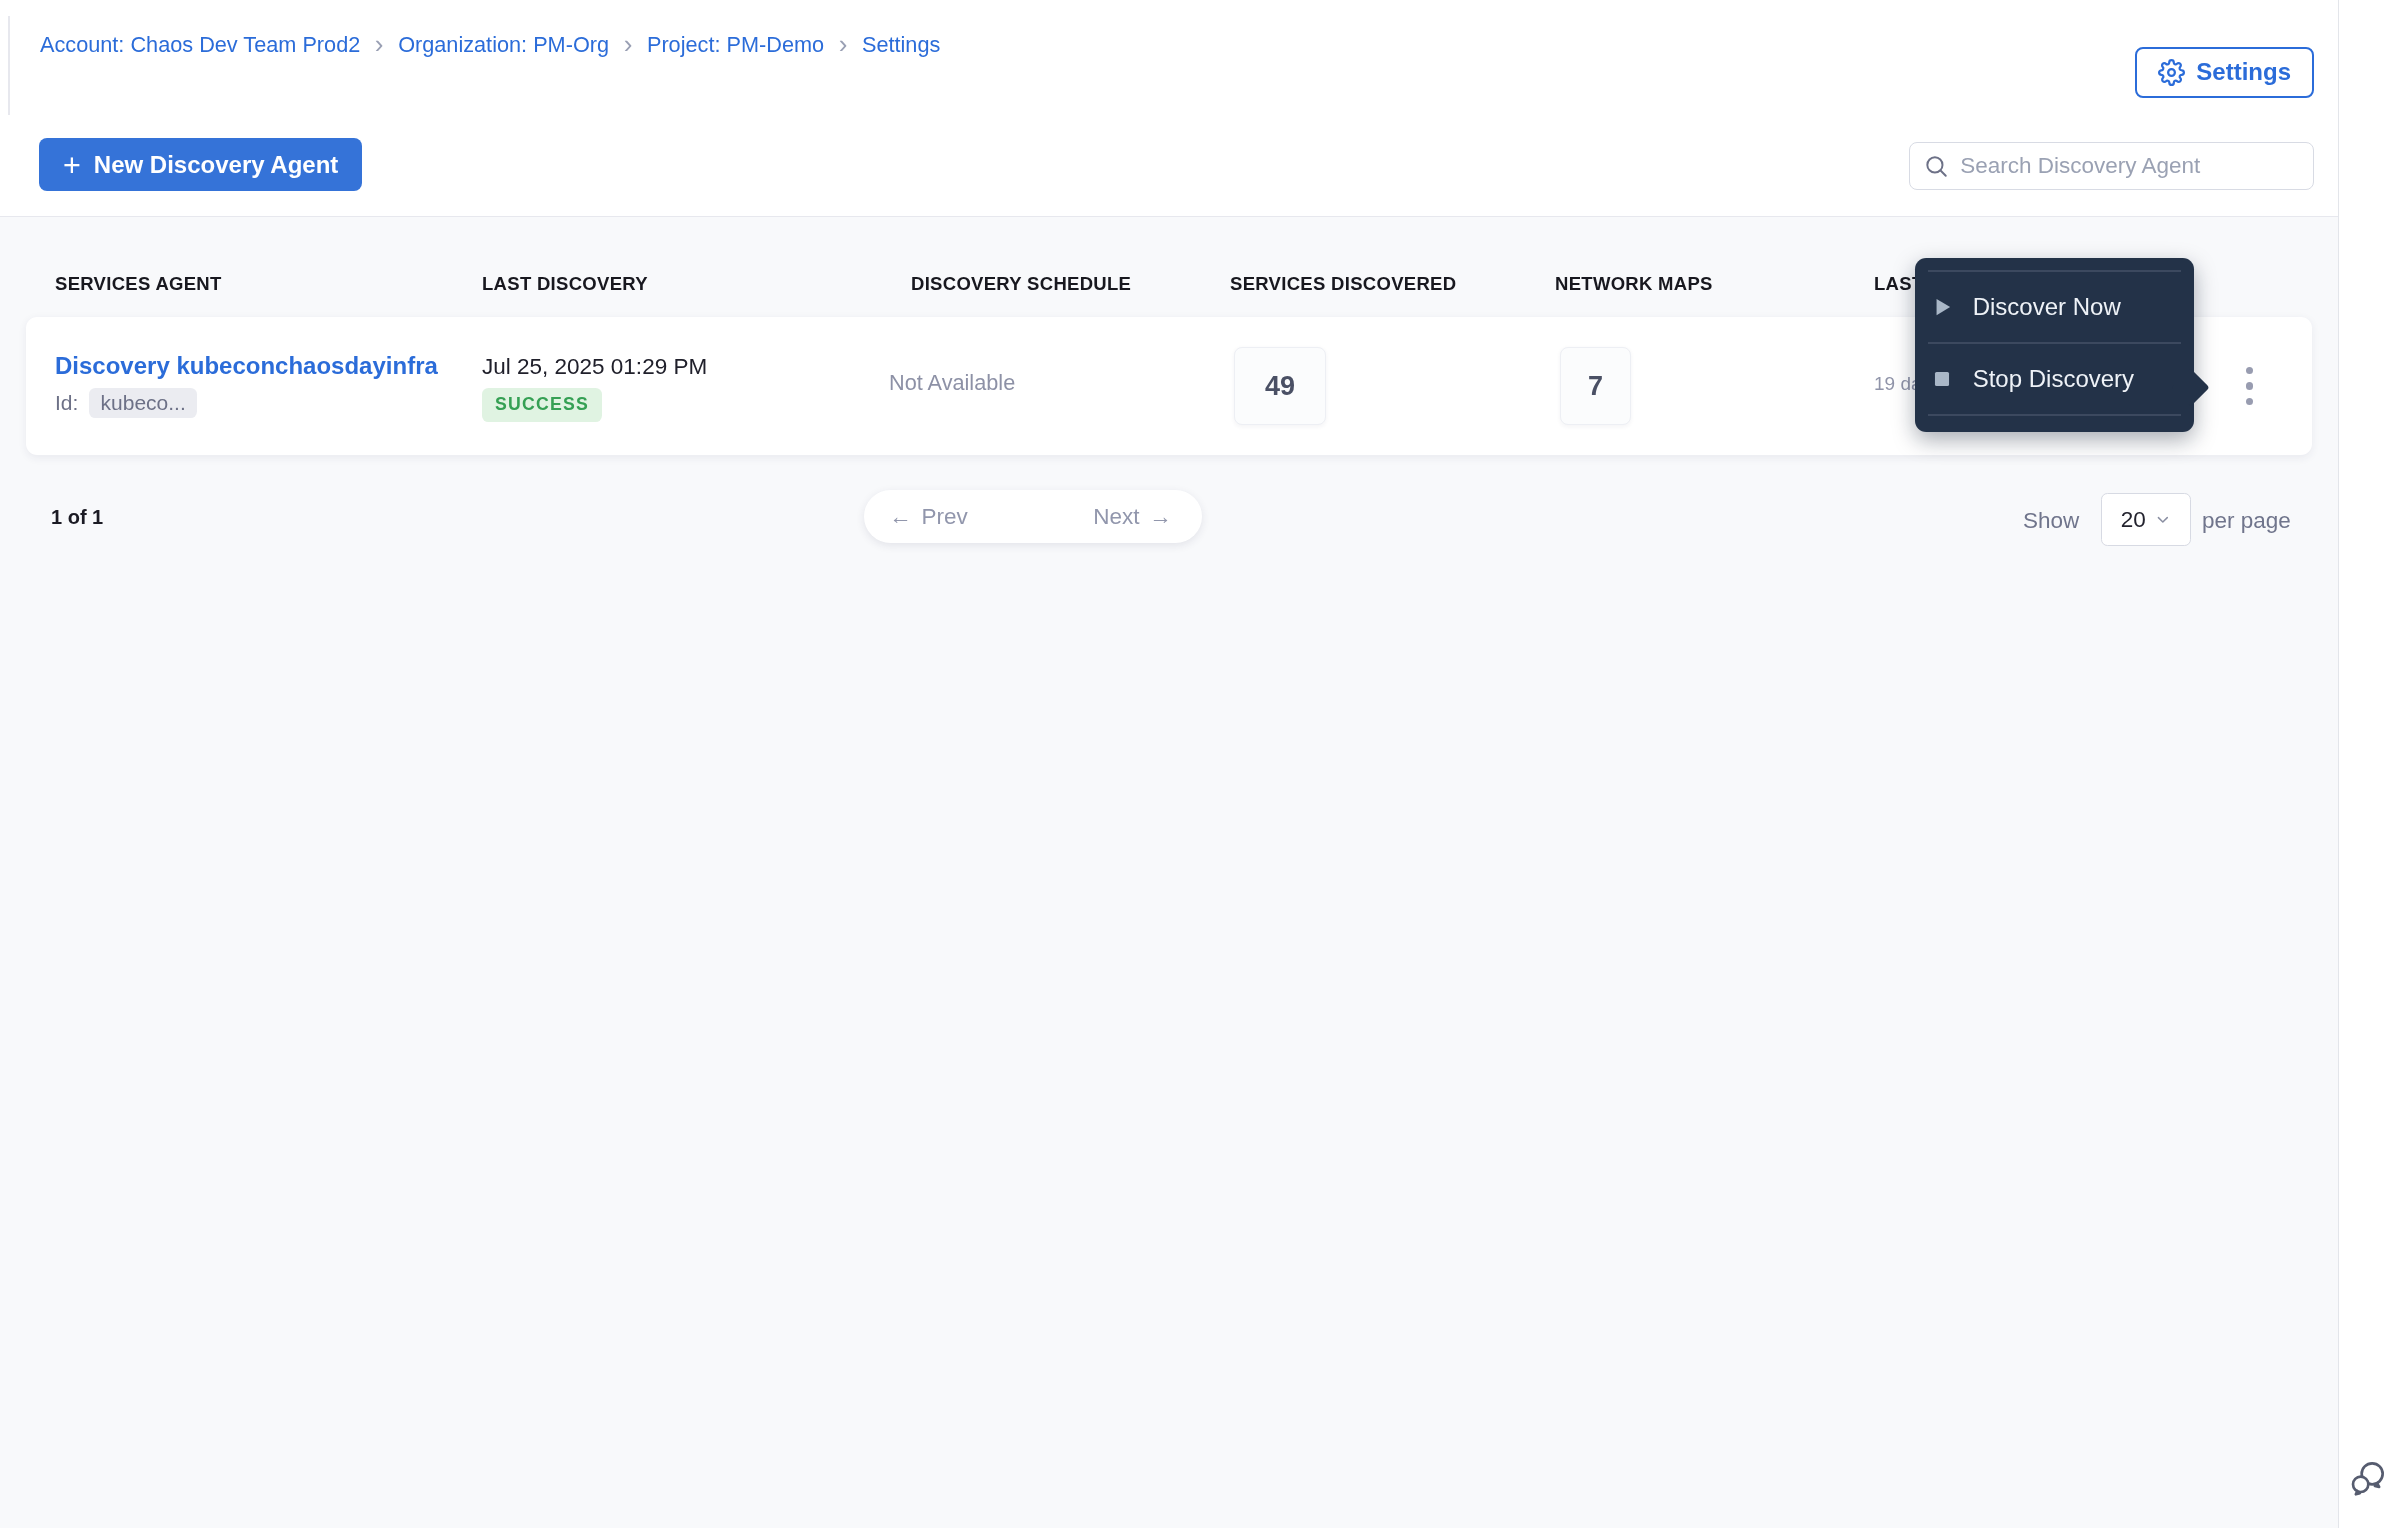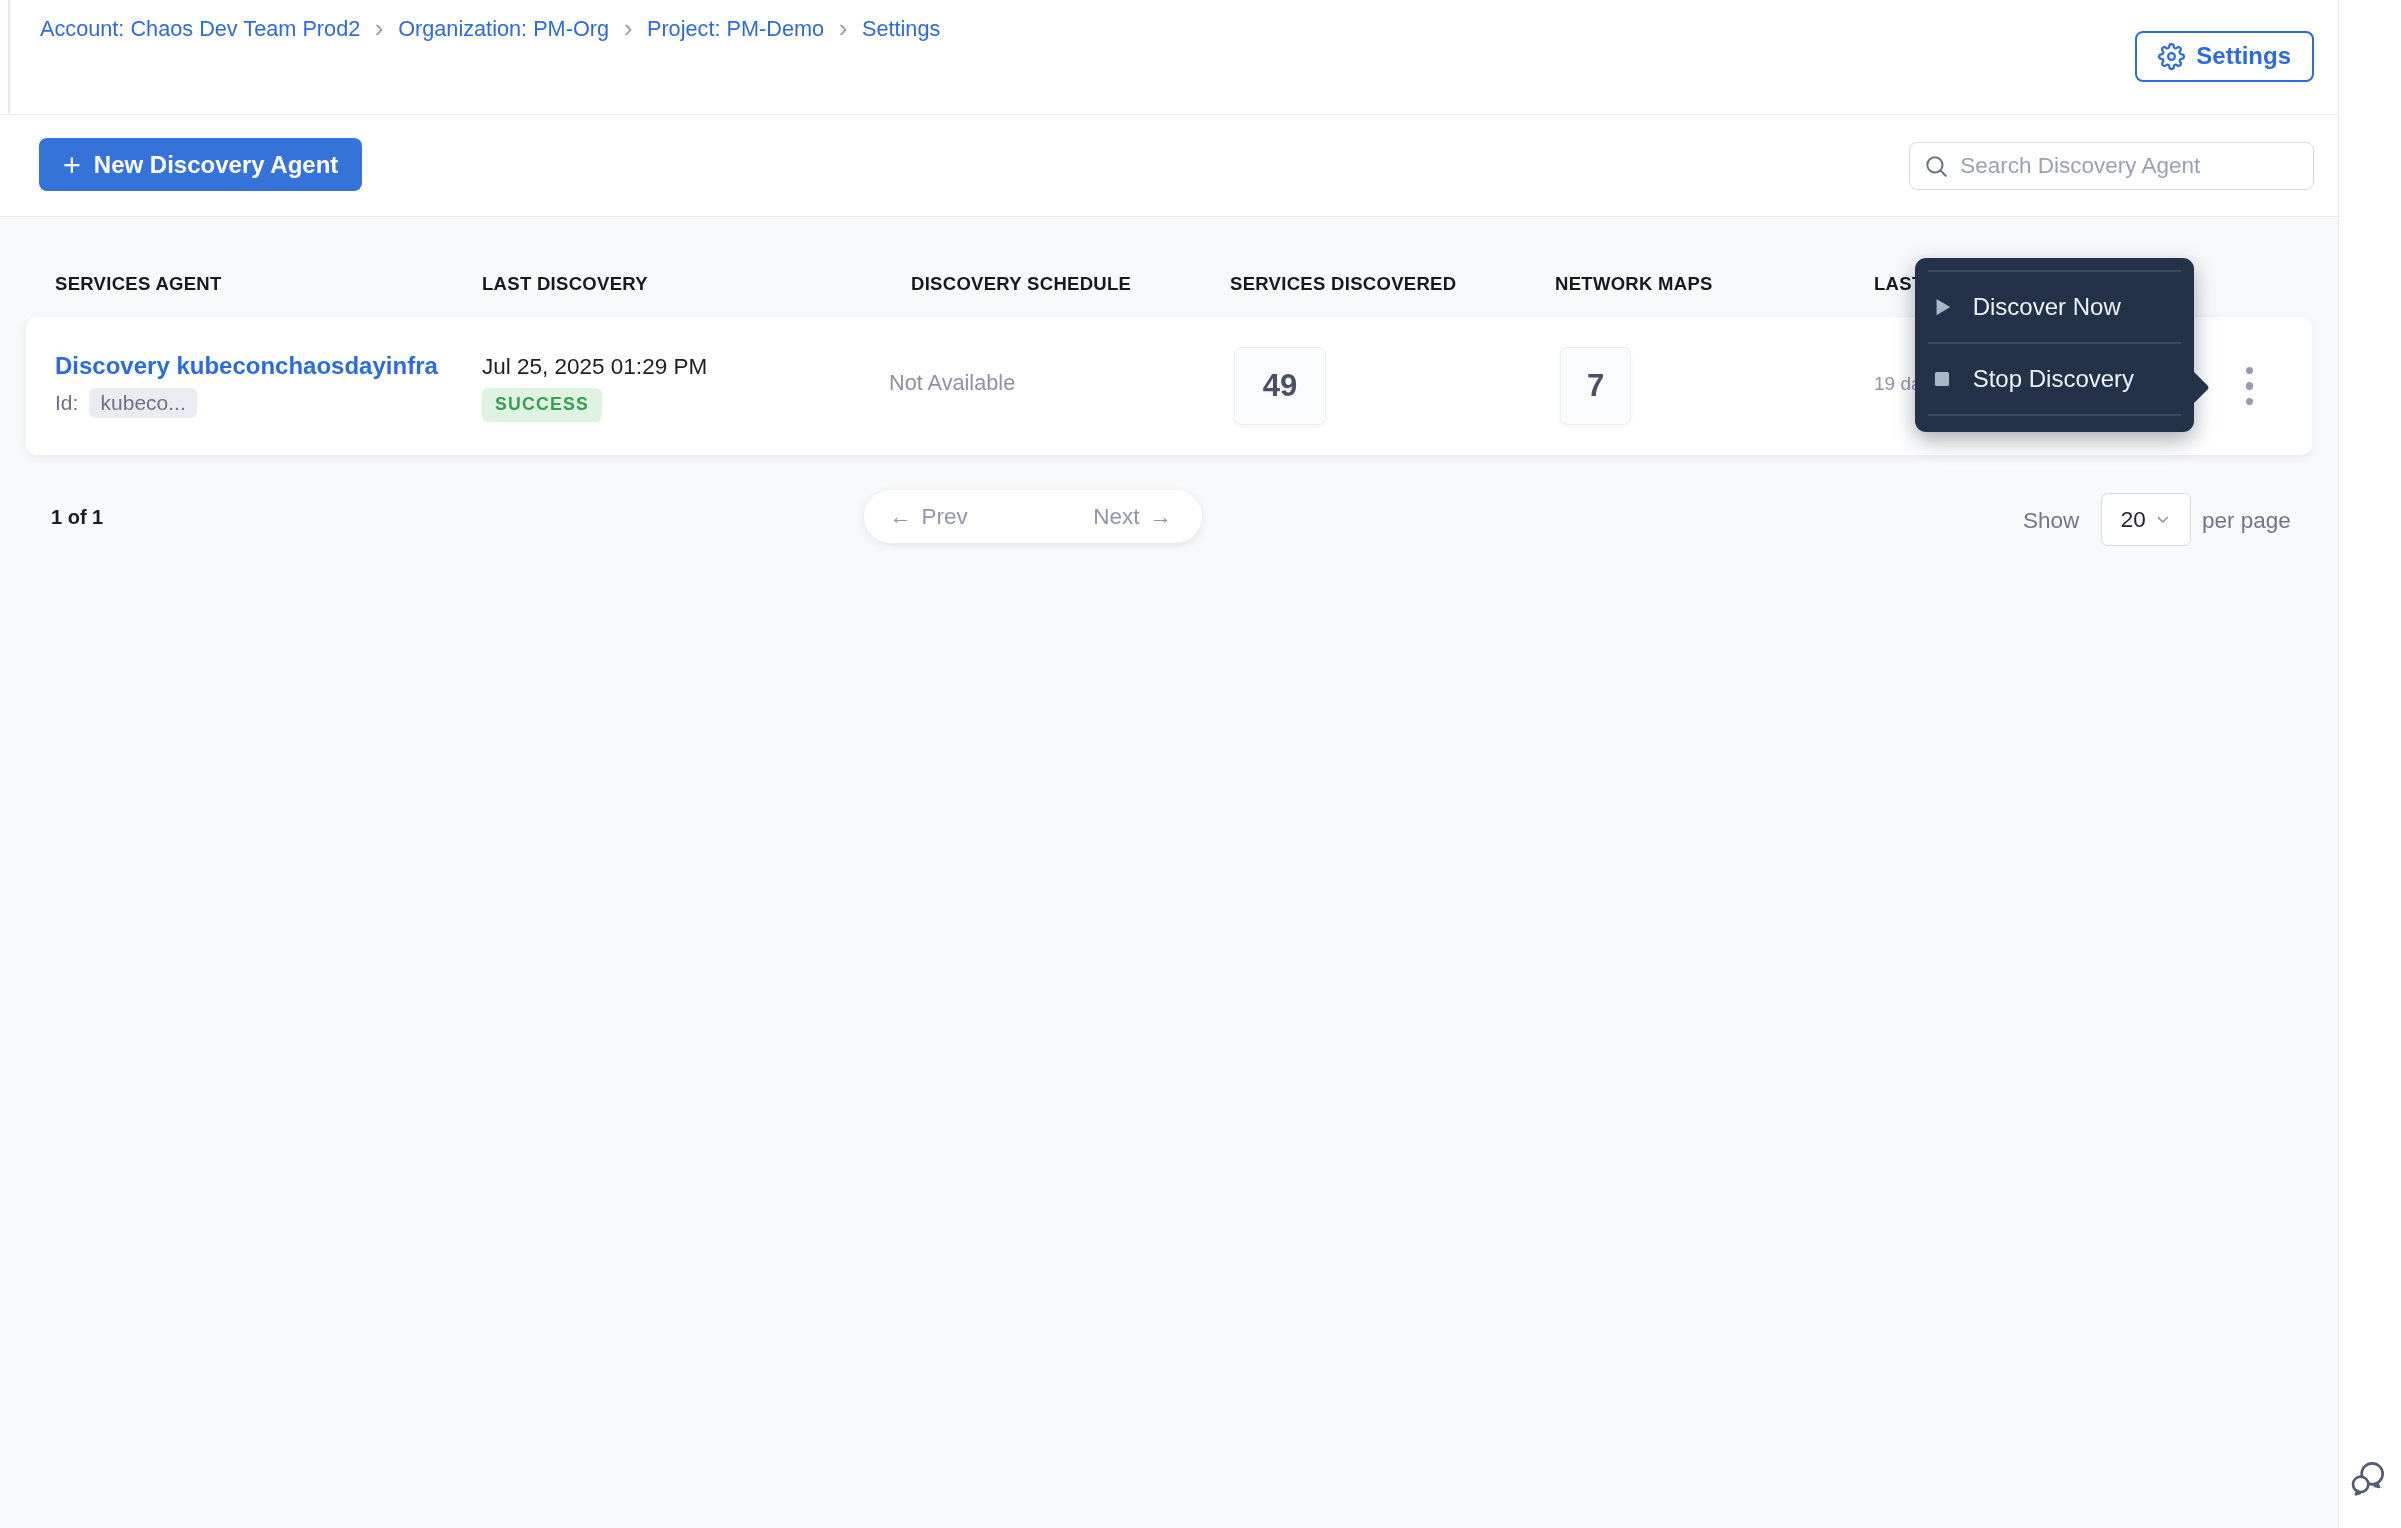--- a/index.html
+++ b/index.html
@@ -3,21 +3,21 @@
 <meta charset="utf-8">
 <style>
   * { margin:0; padding:0; box-sizing:border-box; }
   html,body { width:2401px; height:1528px; overflow:hidden; background:#ffffff;
               font-family:"Liberation Sans","DejaVu Sans",sans-serif; }
 
   .main { position:absolute; left:0; top:0; width:2339px; height:1528px;
           background:#ffffff; border-right:1.6px solid #e3e5ea; }
 
   
-  .top-band { position:absolute; left:0; top:0; width:100%; height:115px;
+  .top-band { position:absolute; left:0; top:16px; width:100%; height:115px;
               background:#fff; border-bottom:1.6px solid #e7e8ee; }
   .nav-edge { position:absolute; left:8px; top:0; width:1.6px; height:113px; background:#e7e8ee; }
   .breadcrumb { position:absolute; left:40px; top:16px; display:flex; align-items:center; gap:13px;
                 font-size:21.7px; }
   .breadcrumb a { color:#2b6cd9; text-decoration:none; cursor:pointer; }
   .bc-sep { color:#9aa0b4; font-size:26px; line-height:21.7px; padding:0 1.6px; }
   .page-title { position:absolute; left:39px; top:47px; font-size:32px; font-weight:700; color:#17171f; }
   .settings-btn { position:absolute; right:24px; top:30.5px; height:51px; padding:0 21px;
                   display:flex; align-items:center; gap:11.2px; background:#fff;
                   border:2.4px solid #2b6cd9; border-radius:8px; color:#2b6cd9;
@@ -52,21 +52,21 @@
   .id-line { position:absolute; left:29px; top:71px; font-size:21px; color:#6d7187;
              display:flex; align-items:center; gap:11px; }
   .id-pill { background:#ebecf1; border-radius:6.4px; padding:3.2px 11.2px; color:#6d7187; }
   .row-date { position:absolute; left:456px; top:37px; font-size:22.5px; color:#20202b; }
   .status-badge { position:absolute; left:456px; top:71px; background:#e0f3e2; color:#35a054;
                   font-size:17.7px; font-weight:700; letter-spacing:1.2px; border-radius:6.4px;
                   padding:6.4px 13px; }
   .row-schedule { position:absolute; left:863px; top:53px; font-size:21.7px; color:#8d91a6; }
   .count-box { position:absolute; top:30px; height:78px; background:#fbfcfd;
                border:1.6px solid #edeff4; border-radius:8px; display:flex; align-items:center;
-               justify-content:center; font-size:31px; font-weight:600; color:#4a5065;
+               justify-content:center; font-size:27px; font-weight:600; color:#4a5065;
                box-shadow:0 1.6px 4px rgba(40,44,80,.05); }
   .services-box { left:1208px; width:92px; }
   .maps-box { left:1534px; width:71px; }
   .row-modified { position:absolute; left:1848px; top:56px; font-size:19px; color:#9094a9; white-space:nowrap; }
   .kebab { position:absolute; left:2198px; top:29px; width:51px; height:80px; border:none;
            background:transparent; cursor:pointer; display:flex; flex-direction:column;
            align-items:center; justify-content:center; gap:8px; }
   .kebab i { width:7.2px; height:7.2px; border-radius:50%; background:#989cb0; }
 
   

